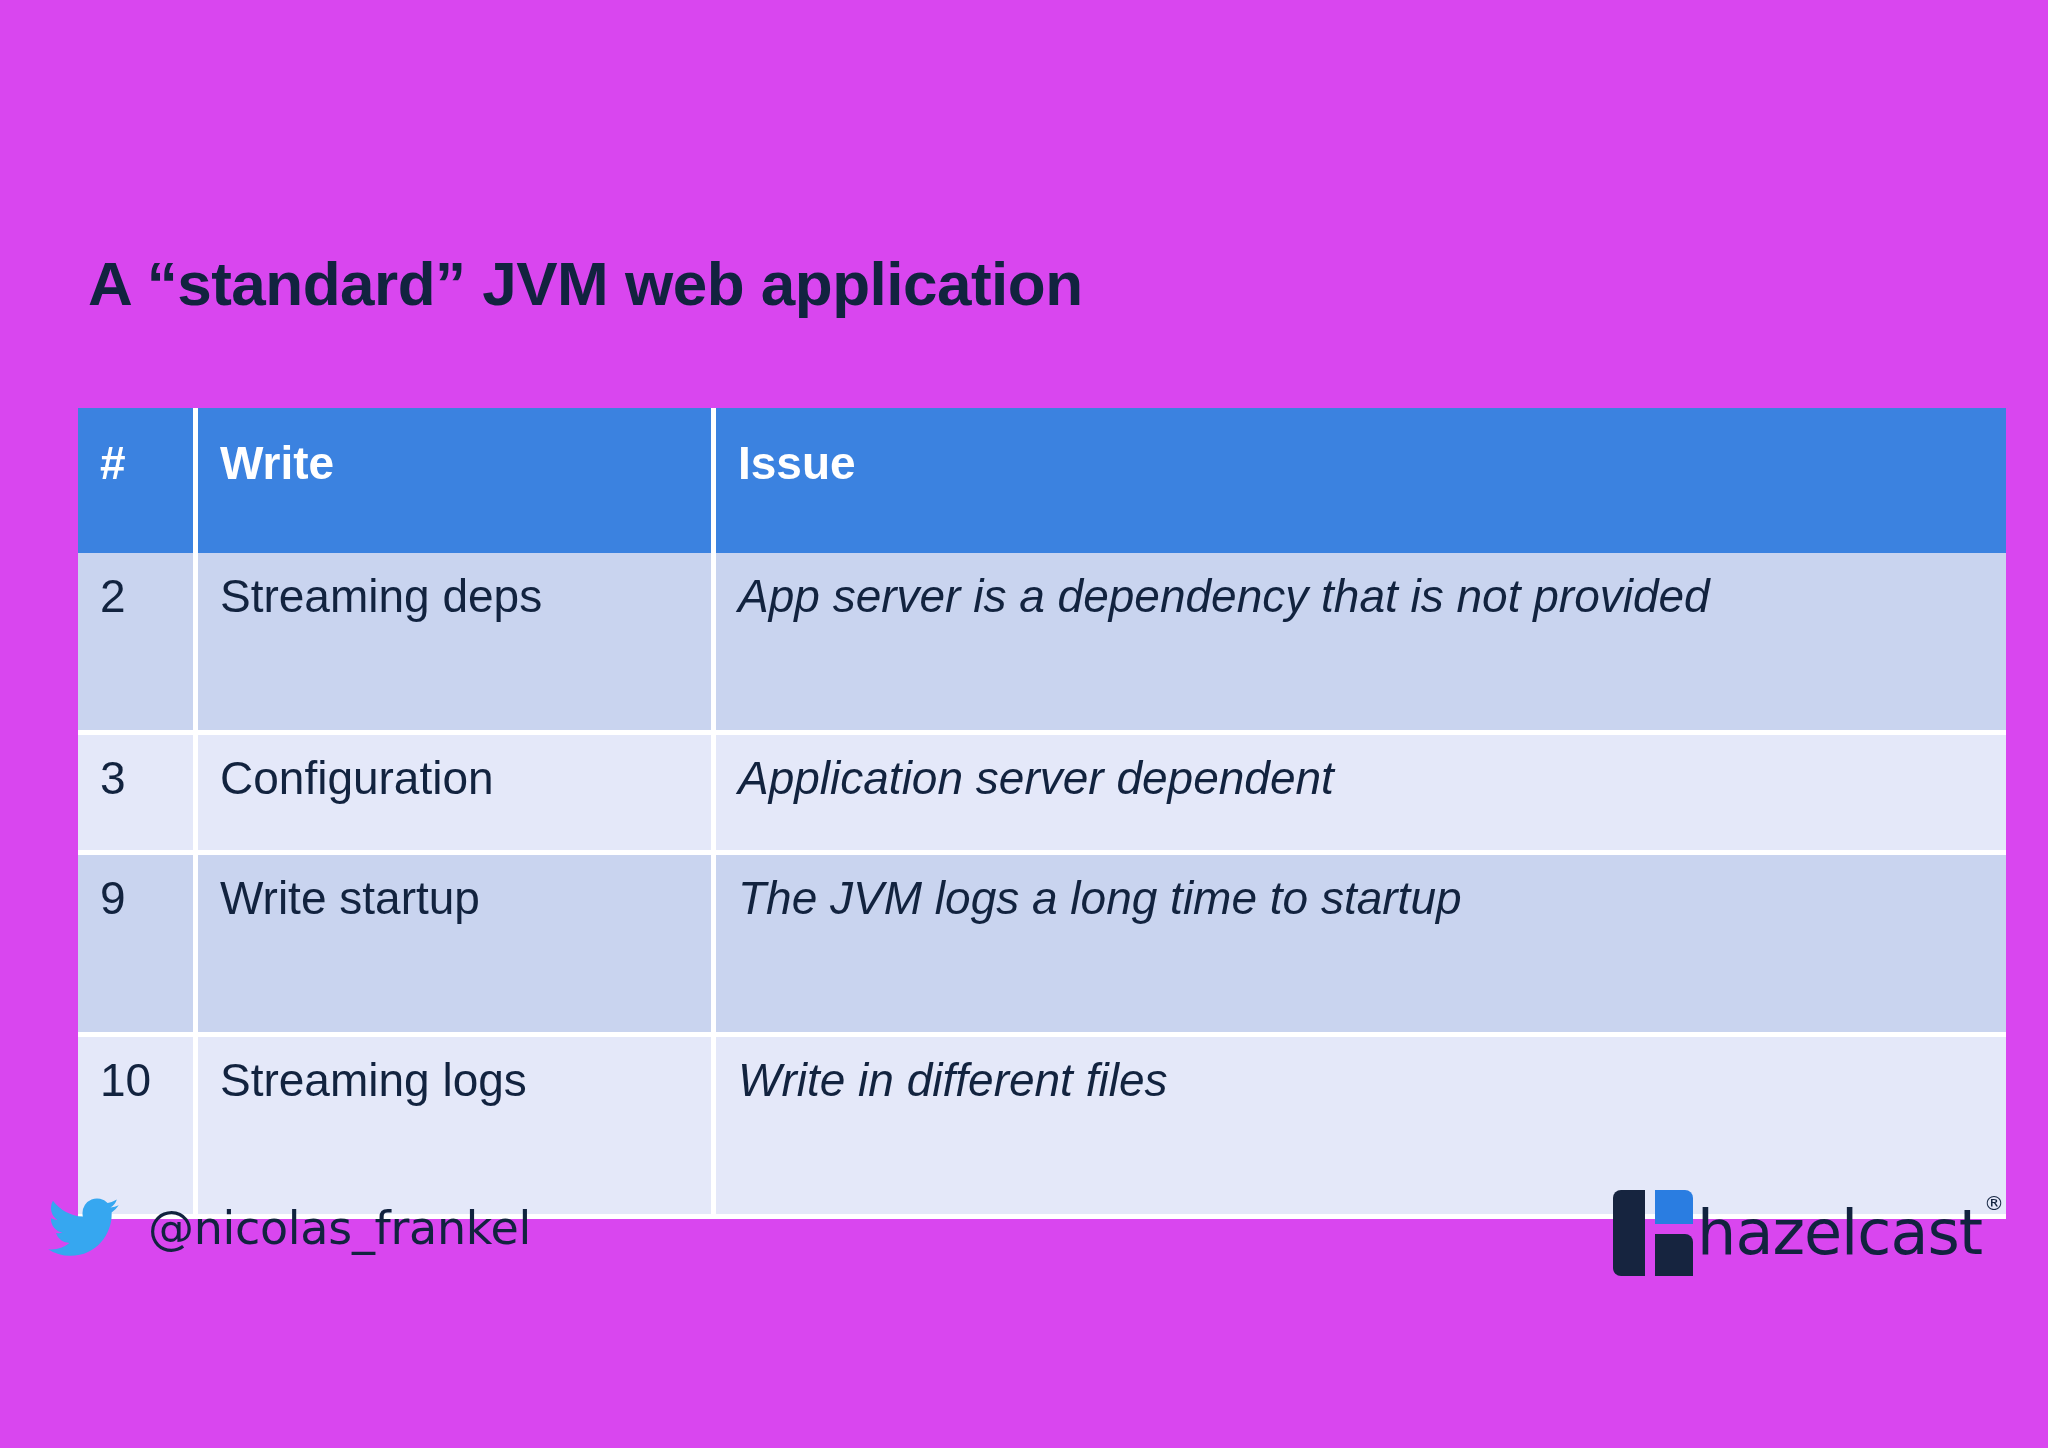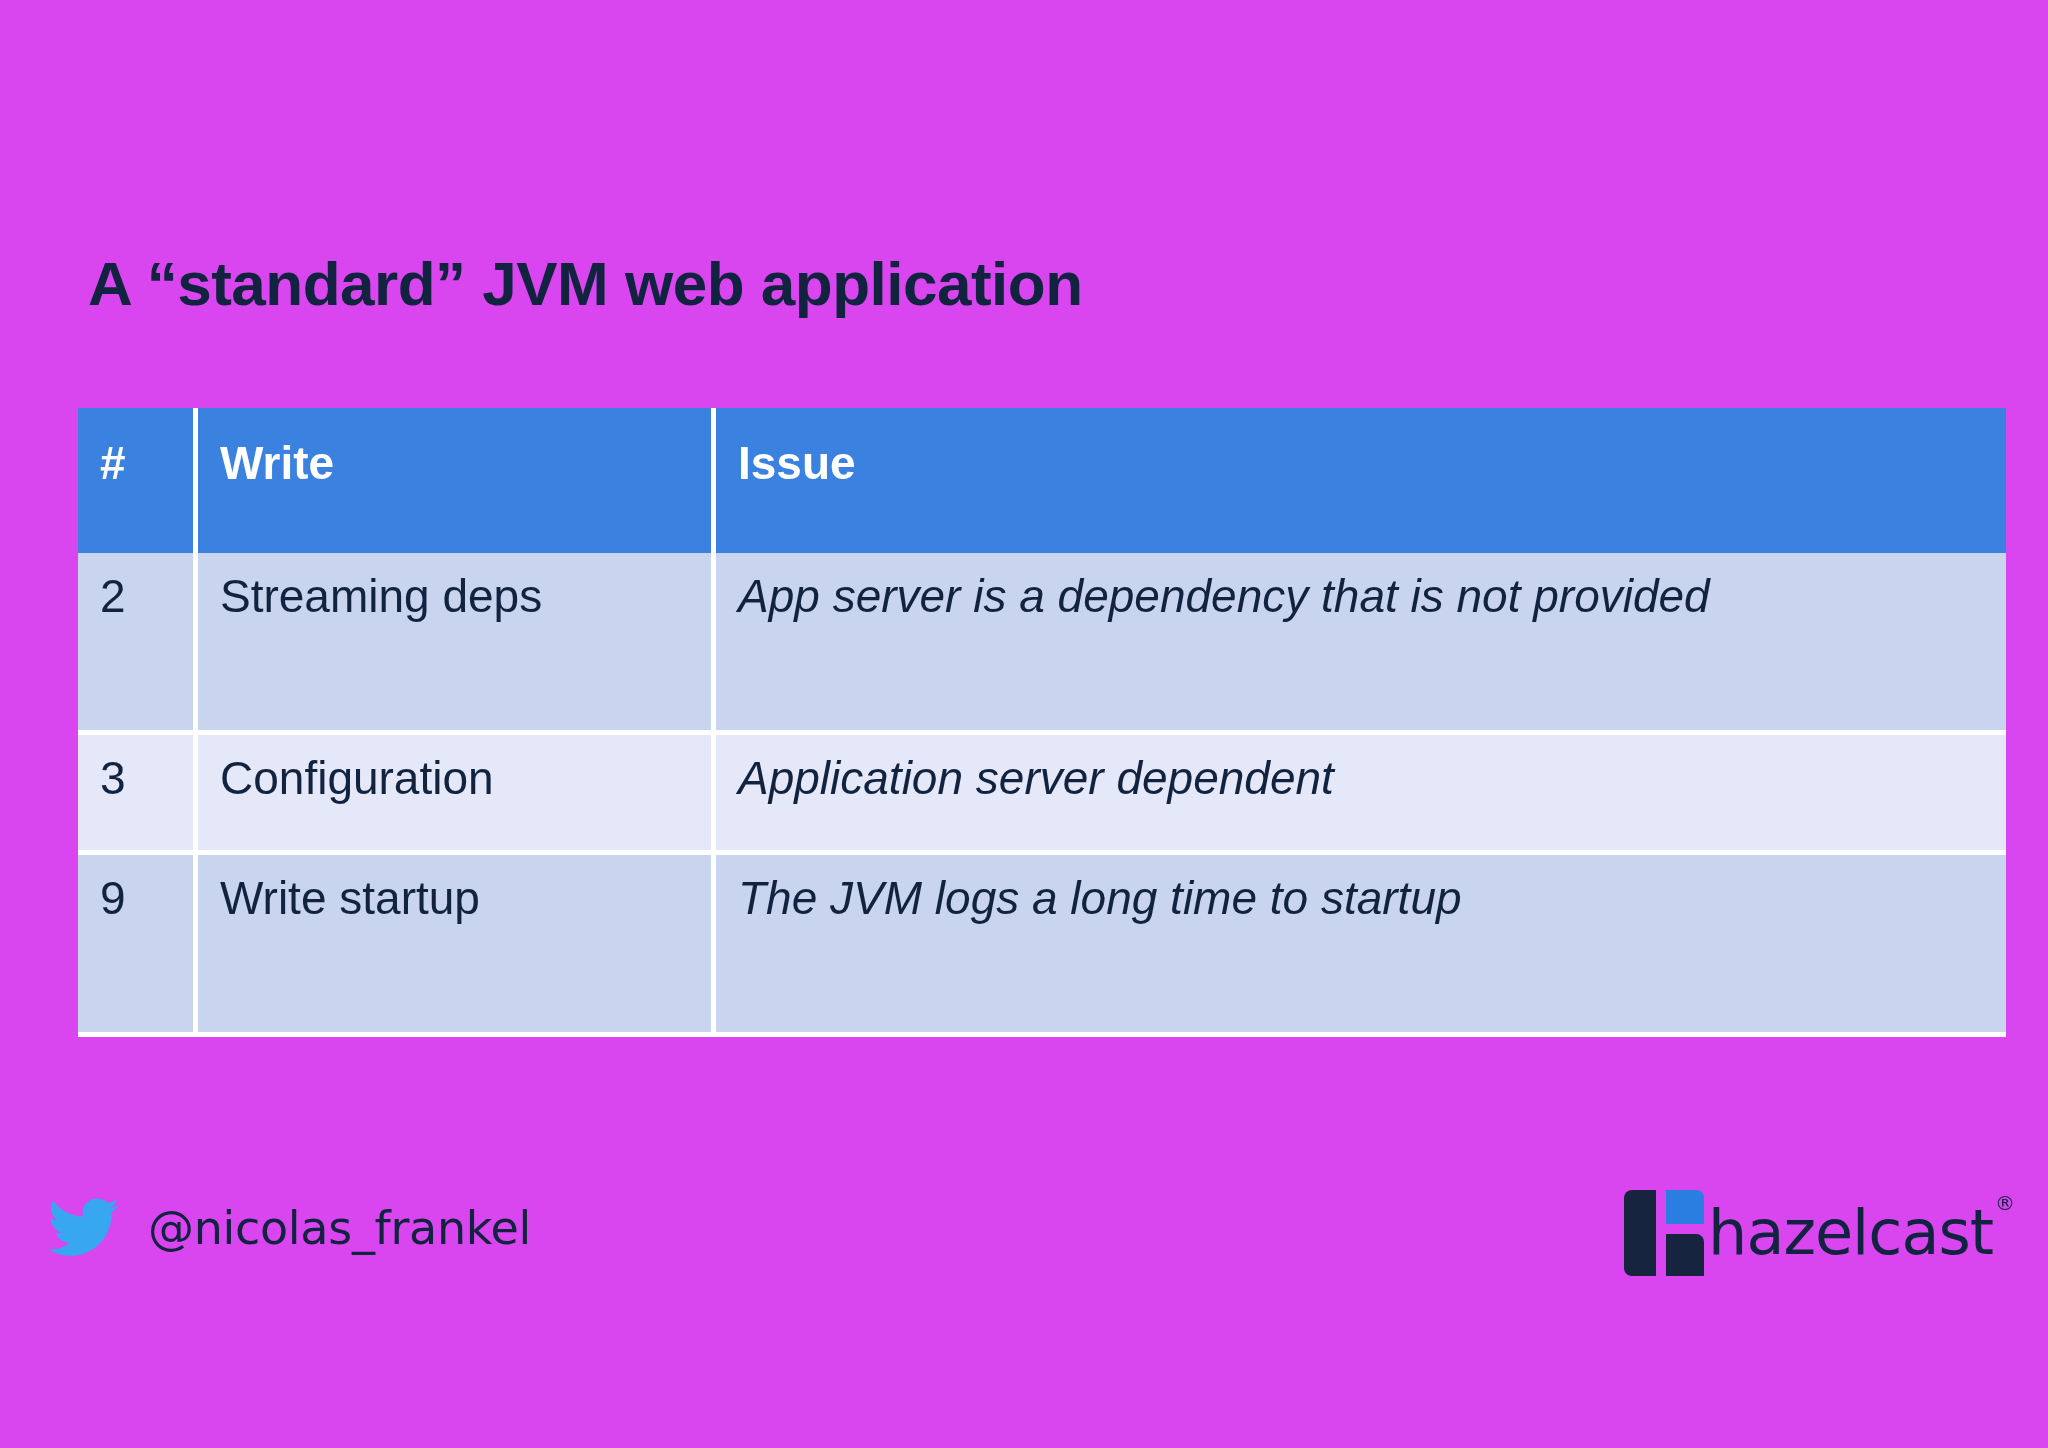--- a/index.html
+++ b/index.html
@@ -93,21 +93,21 @@
   .twitter-bird { width: 72px; height: 60px; display: block; }
   .handle {
     font-size: 46px;
     color: #12233f;
     font-family: "DejaVu Sans", sans-serif;
     letter-spacing: -0.3px;
   }
 
   .footer-right {
     position: absolute;
-    right: 36px;
+    right: 47px;
     top: 1190px;
     display: flex;
     align-items: center;
     gap: 4px;
   }
   .hz-mark { width: 80px; height: 86px; display: block; }
   .hz-word {
     font-size: 62px;
     color: #12233f;
     font-family: "DejaVu Sans", sans-serif;
@@ -152,20 +152,25 @@
       <tr class="row-light row-short">
         <td>3</td>
         <td>Configuration</td>
         <td>Application server dependent</td>
       </tr>
       <tr class="row-dark row-tall">
         <td>9</td>
         <td>Write startup</td>
         <td>The JVM logs a long time to startup</td>
       </tr>
+      <tr class="row-light row-tall">
+        <td>10</td>
+        <td>Streaming logs</td>
+        <td>Write in different files</td>
+      </tr>
     </tbody>
   </table>
 
   <div class="footer-left">
     <span>
       <svg class="twitter-bird" viewBox="0 0 24 20" xmlns="http://www.w3.org/2000/svg" aria-hidden="true">
         <path fill="#36a7f0" d="M23.6 2.4c-.87.39-1.8.65-2.78.77a4.86 4.86 0 0 0 2.13-2.68 9.7 9.7 0 0 1-3.08 1.18A4.84 4.84 0 0 0 11.5 5.1c0 .38.04.75.12 1.1A13.74 13.74 0 0 1 1.64.9a4.84 4.84 0 0 0 1.5 6.46 4.8 4.8 0 0 1-2.2-.6v.06a4.84 4.84 0 0 0 3.88 4.75c-.4.1-.83.16-1.27.16-.31 0-.61-.03-.91-.08a4.85 4.85 0 0 0 4.52 3.37A9.72 9.72 0 0 1 0 17.06a13.7 13.7 0 0 0 7.43 2.18c8.92 0 13.79-7.38 13.79-13.78l-.01-.63A9.77 9.77 0 0 0 23.6 2.4z"></path>
       </svg>
     </span>
     <span class="handle">@nicolas_frankel</span>

